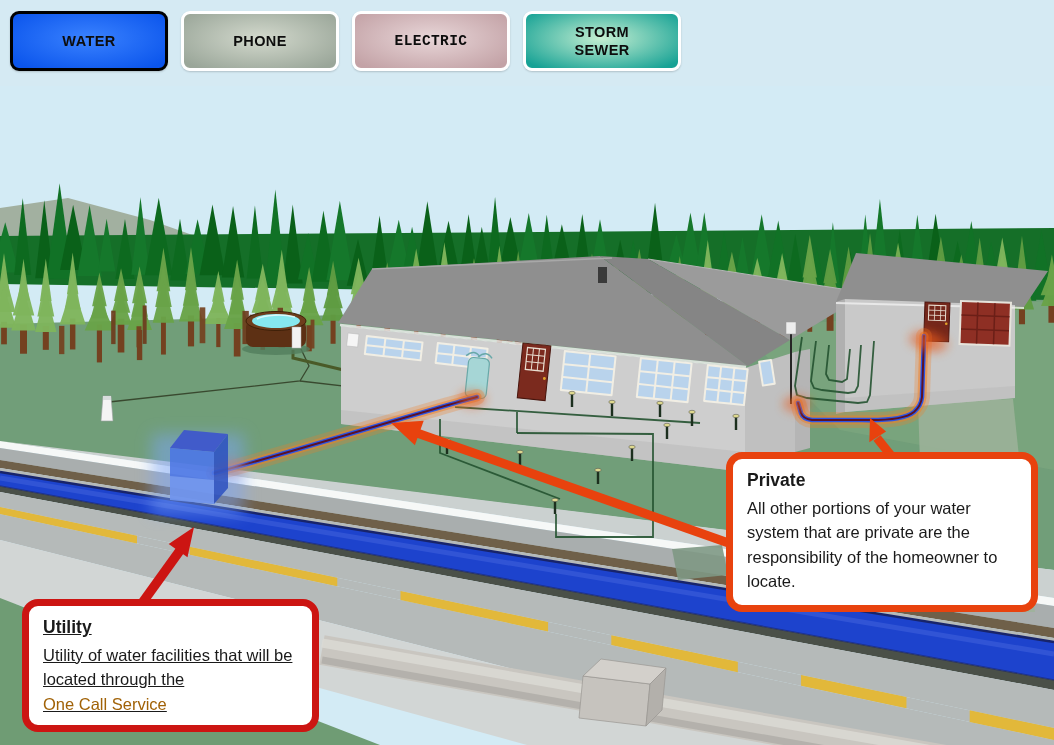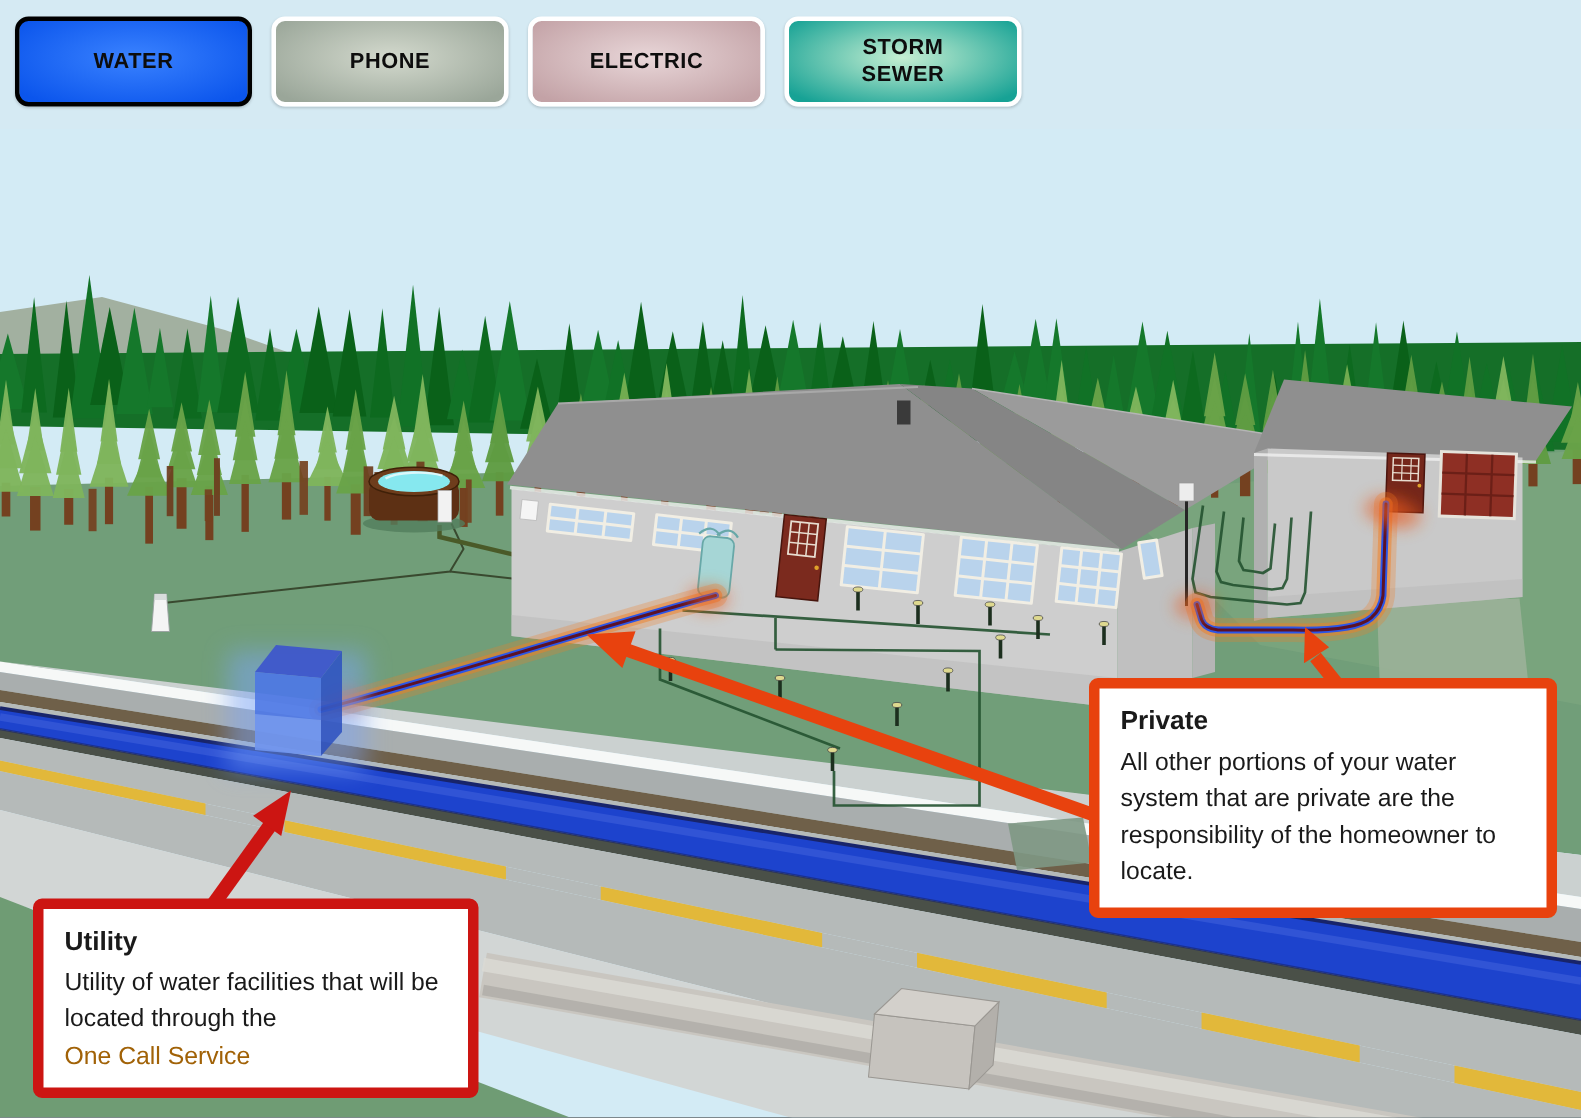--- a/index.html
+++ b/index.html
@@ -10,25 +10,25 @@
   #tabbar{position:absolute;left:0;top:0;width:1054px;height:86px;
           background:#d5eaf3;display:flex;align-items:flex-start;
           padding:11px 0 0 10px;box-sizing:border-box;gap:13px;z-index:6;}
   .tab{width:158px;height:60px;border-radius:9px;display:flex;align-items:center;
        justify-content:center;text-align:center;font-weight:bold;font-size:14.5px;
        letter-spacing:.4px;color:#0d0d0d;white-space:pre-line;line-height:1.25;
        border:3px solid #fff;box-shadow:0 1px 2px rgba(0,0,0,.18);cursor:pointer;
        box-sizing:border-box;user-select:none;}
   .tab.selected{border:3px solid #000;}
   
-  .callout{position:absolute;background:#ffffff;border-radius:6px;
+  .callout{position:absolute;background:#ffffff;border-radius:16px;
            padding:9px 14px 8px 14px;box-sizing:border-box;z-index:5;
            color:#1a1a1a;font-size:16.5px;line-height:1.48;}
   .callout .title{font-weight:bold;font-size:17.5px;margin:0 0 2px 0;}
-  #callout-utility{left:22px;top:599px;width:297px;height:133px;border:7px solid #cc1512;}
+  #callout-utility{left:22px;top:599px;width:297px;height:133px;border:7px solid #cc1512;text-decoration:underline;}
   #callout-private{left:726px;top:452px;width:312px;height:160px;border:7px solid #e8420e;}
   .link{color:#a16207;cursor:pointer;}
 </style>
 </head>
 <body>
 <div id="app">
 
 <svg id="scene" width="1054" height="745" viewBox="0 0 1054 745">
   <defs>
     <filter id="blur5" x="-80%" y="-80%" width="260%" height="260%">
@@ -563,21 +563,21 @@
     <g>
       <line x1="893" y1="458" x2="877" y2="438" stroke-width="9" stroke="#e8420e"></line>
       <polygon points="870,418 886.1,431.5 869.3,442.2" fill="#e8420e"></polygon>
     </g>
   </g>
 </svg>
 
 <div id="tabbar">
       <div class="tab selected" style="background: radial-gradient(at 50% 45%, rgb(58, 130, 255) 0%, rgb(11, 85, 236) 90%);">WATER</div>
       <div class="tab" style="background: radial-gradient(at 50% 45%, rgb(211, 217, 205) 0%, rgb(154, 166, 153) 90%);">PHONE</div>
-      <div class="tab" style="background: radial-gradient(at 50% 45%, rgb(232, 214, 216) 0%, rgb(195, 162, 166) 90%);">ELECTRIC</div>
+      <div class="tab" style="background: radial-gradient(at 50% 45%, rgb(232, 214, 216) 0%, rgb(195, 162, 166) 90%); font-family: Liberation Mono, monospace;">ELECTRIC</div>
       <div class="tab" style="background: radial-gradient(at 50% 45%, rgb(198, 239, 210) 0%, rgb(23, 162, 149) 90%);">STORM
 SEWER</div>
     </div>
 
 <div class="callout" id="callout-utility">
   <div class="title">Utility</div>
   <span>Utility of water facilities that will be located through the</span>
   <div class="link">One Call Service</div>
 </div>
 

